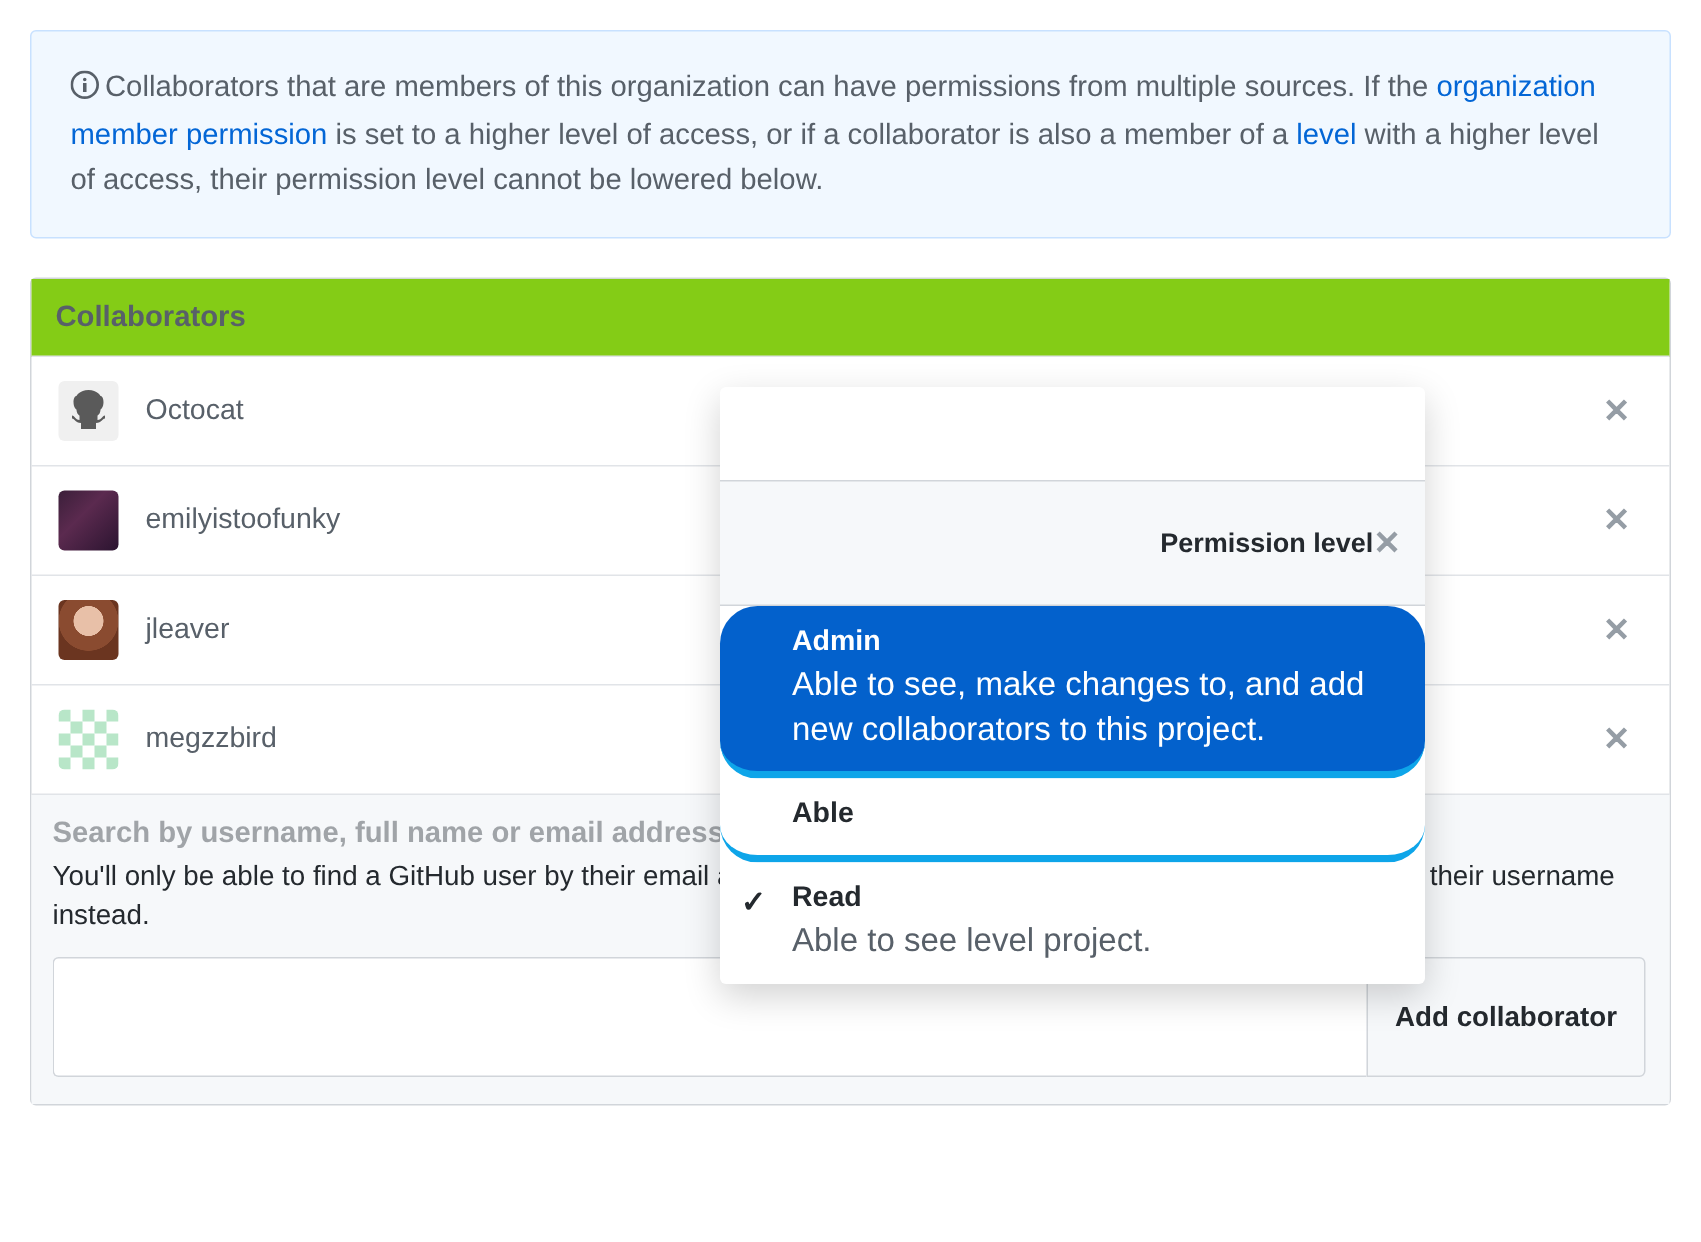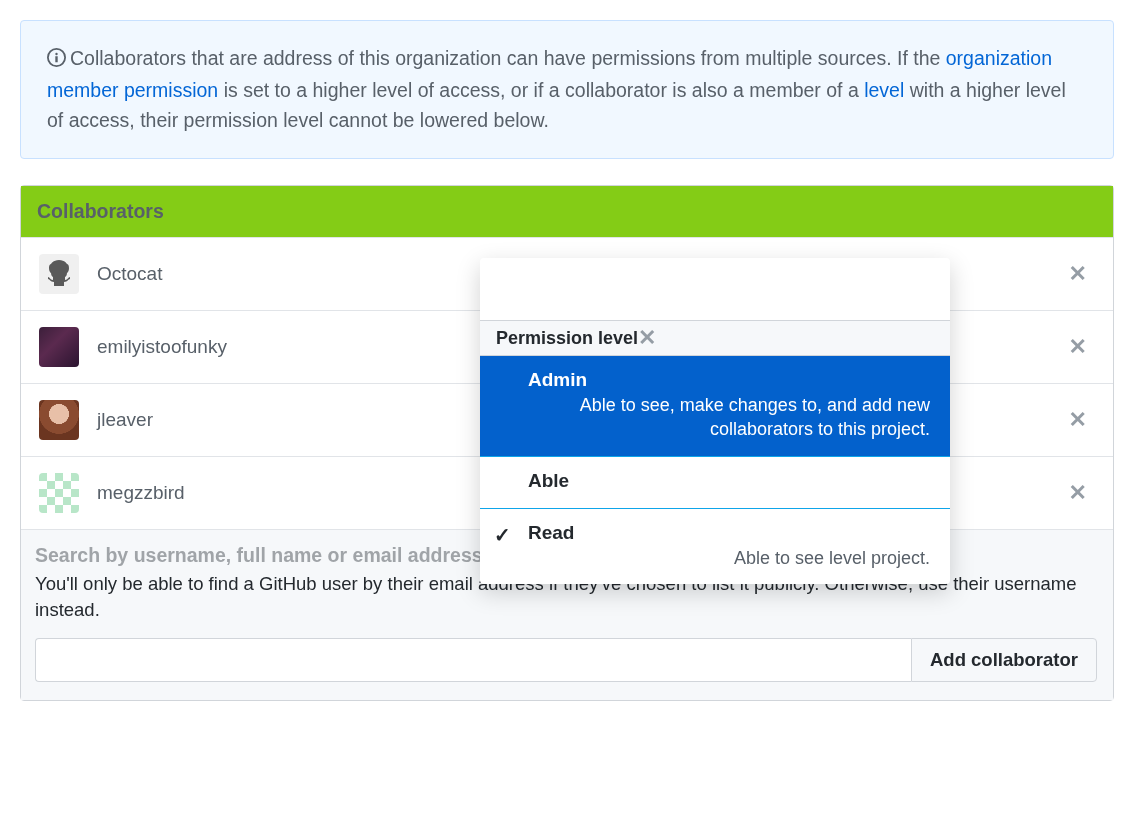--- a/index.html
+++ b/index.html
@@ -83,21 +83,21 @@
     border-right: none;
     border-radius: 4px 0 0 4px;
     padding: 10px 12px;
     font-size: 18px;
     background:#fff;
   }
   .add-btn {
     border: 1px solid #d1d5da;
     border-radius: 0 4px 4px 0;
     background: #f6f8fa;
-    padding: 10px 18px;
+    padding: 28px 18px;
     font-weight: 600;
     font-size: 18.5px;
     color: #24292e;
     cursor: pointer;
   }
   
   .perm-trigger {
     position: absolute;
     left: 490px;
     top: 278px;
@@ -127,53 +127,54 @@
     width: 470px;
     background: #fff;
     border-radius: 4px;
     box-shadow: 0 8px 24px rgba(0,0,0,0.18);
     border-top: none;
   }
   .popover-head { height: 62px; }
   .popover-title {
     display:flex;
     align-items:center;
-    justify-content:flex-start;
-    padding: 4px 16px;
+    justify-content:flex-end;
+    padding: 28px 16px;
     border: 1px solid #d1d5da;
     border-left:none; border-right:none;
     background:#f6f8fa;
     font-weight:600;
     font-size:18px;
   }
   .popover-close { color:#959da5; font-size:22px; font-weight:600; cursor:pointer; }
   .pop-item {
     padding: 13px 20px 14px 48px;
     position: relative;
-    border-bottom: 1px solid #0ea5e9;
-    cursor: pointer;
+    border-bottom: 5px solid #0ea5e9;
+    cursor: pointer;
+    border-radius: 25px;
   }
   .pop-item:last-child { border-bottom: none; border-radius: 0 0 4px 4px; }
   .pop-item .title { font-weight:600; font-size:19px; margin-bottom:2px;}
-  .pop-item .desc { font-size:18px; color:#586069; line-height:1.35;text-align:right;}
+  .pop-item .desc { font-size:22px; color:#586069; line-height:1.35;}
   .pop-item.selected { background:#0361cc; color:#fff; }
   .pop-item.selected .desc { color:#fff; }
   .pop-item .check {
     position:absolute; left:14px; top:14px; font-size:20px; font-weight:700;
   }
 </style>
 </head>
 <body>
 
 <div class="banner">
   <span class="banner-icon">
     <svg width="19" height="19" viewBox="0 0 16 16" fill="#586069">
         <path d="M8 0a8 8 0 100 16A8 8 0 008 0zm0 14.5A6.5 6.5 0 118 1.5a6.5 6.5 0 010 13zM8 4a1 1 0 100 2 1 1 0 000-2zm1 8V7H7v5h2z"></path>
       </svg>
-  </span><span>Collaborators that are address of this organization can have permissions from multiple sources. If the </span><a href="#">organization member permission</a><span> is set to a higher level of access, or if a collaborator is also a member of a </span><a href="#">level</a><span> with a higher level of access, their permission level cannot be lowered below.</span>
+  </span><span>Collaborators that are members of this organization can have permissions from multiple sources. If the </span><a href="#">organization member permission</a><span> is set to a higher level of access, or if a collaborator is also a member of a </span><a href="#">level</a><span> with a higher level of access, their permission level cannot be lowered below.</span>
 </div>
 
 <div class="panel">
   <div class="panel-header">Collaborators</div>
 
   <div class="collab-row">
     <div class="avatar" style="background:#f0f0f0;display:flex;align-items:center;justify-content:center;">
       <svg viewBox="0 0 40 40" width="40" height="40">
           <path fill="#5a5a5a" d="M20 6c-6 0-8 4-8 4-2 0-2 4-2 4 0 4 2 5 2 5 0 3 2 4 2 4v3c-3 0-3-3-5-3v2c2 0 2 3 6 3v4h10v-4c4 0 4-3 6-3v-2c-2 0-2 3-5 3v-3s2-1 2-4c0 0 2-1 2-5 0 0 0-4-2-4 0 0-2-4-8-4z"></path>
         </svg>

